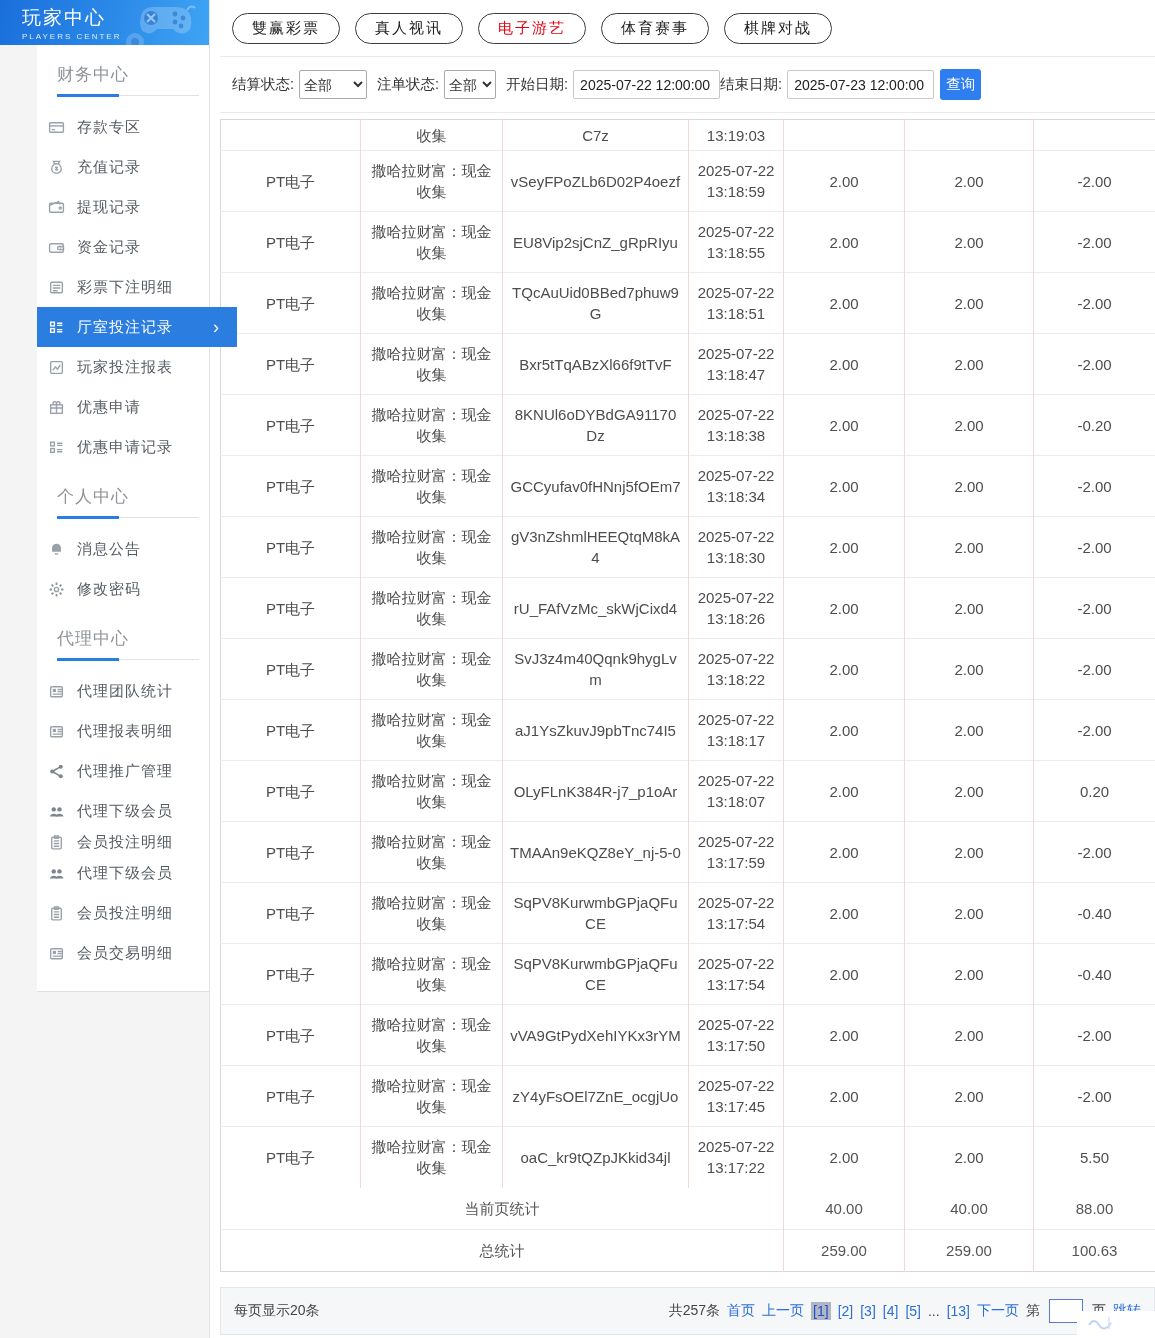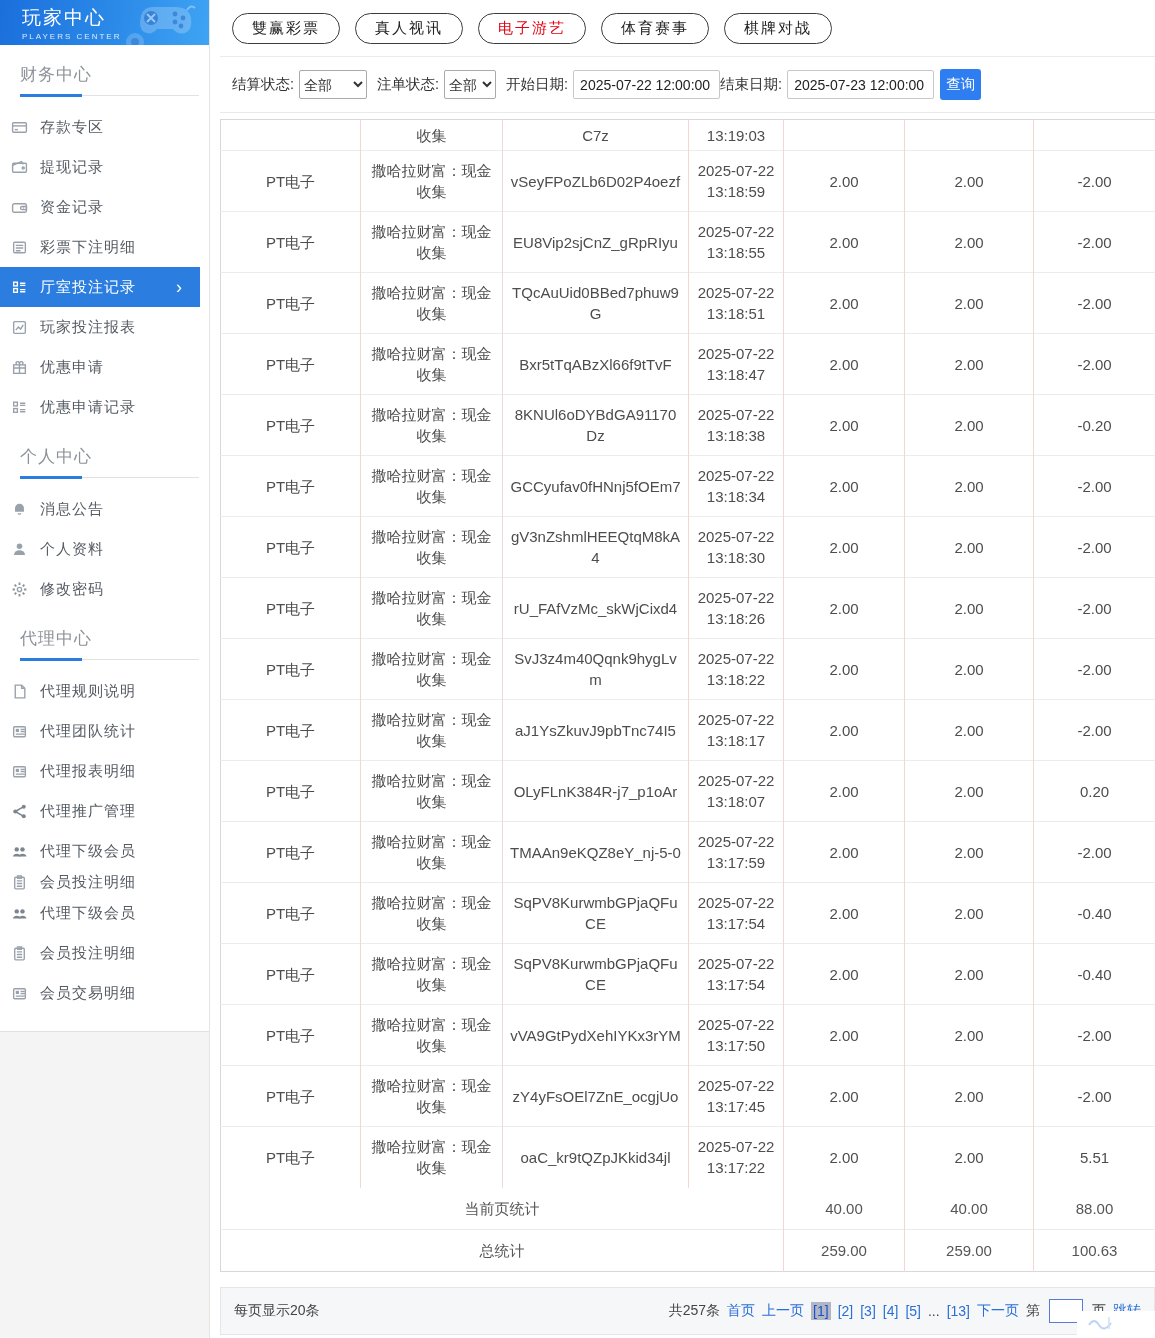--- a/index.html
+++ b/index.html
@@ -9,21 +9,21 @@
     font-family:"Liberation Sans","DejaVu Sans",sans-serif; color:#333;
   }
   .page { display:flex; width:1155px; height:1338px; position:relative; }
 
   
   .sidebar { width:210px; flex:0 0 210px; border-right:1px solid #e4e4e4; display:flex; flex-direction:column; background:#f4f4f5; }
   .brand { height:45px; background:linear-gradient(100deg,#1b6fdc 0%,#2b8ae8 55%,#3fa4f4 100%); position:relative; padding:5px 0 0 22px; overflow:hidden; }
   .brand-title { color:#fff; font-size:19px; letter-spacing:2px; }
   .brand-sub { color:#dcecfb; font-size:8px; letter-spacing:2px; margin-top:1px; }
   .brand svg.pad { position:absolute; right:8px; top:2px; }
-  .side-body { background:#fff; border-bottom:1px solid #e0e0e0; padding-bottom:18px; }
+  .side-body { background:#fff; border-bottom:1px solid #e0e0e0; padding-bottom:18px;margin-left:37px; }
   .sec-title { font-size:17px; color:#8d9298; padding:18px 0 8px 20px; letter-spacing:1px; }
   .sec-rule { height:3px; margin:0 10px 10px 20px; background:linear-gradient(to right,#2b7de0 0 62px,#e2e2e2 62px 100%); background-size:100% 1px; background-position:0 1px; background-repeat:no-repeat; border:none; position:relative; }
   .sec-rule::before { content:""; position:absolute; left:0; top:0; width:62px; height:3px; background:#2b7de0; }
   .item { height:40px; display:flex; align-items:center; padding-left:10px; cursor:pointer; position:relative; width:200px; }
   .item.tight { height:22px; }
   .item .icon { width:18px; height:18px; display:inline-flex; align-items:center; justify-content:center; }
   .item .lbl { font-size:15px; color:#555b63; margin-left:12px; letter-spacing:1px; }
   .item.active { background:#2b7de0; }
   .item.active .lbl { color:#fff; }
   .item.active .icon svg * { stroke:#fff; }
@@ -98,20 +98,30 @@
                 <rect x="1.5" y="3.5" width="13" height="9" rx="1" fill="none" stroke="#99a1ab" stroke-width="1.3"></rect>
                 <line x1="1.5" y1="6.5" x2="14.5" y2="6.5" fill="none" stroke="#99a1ab" stroke-width="1.3"></line>
                 <line x1="3.5" y1="10" x2="6.5" y2="10" fill="none" stroke="#99a1ab" stroke-width="1.3"></line>
               </svg>
             </span>
             <span class="lbl">存款专区</span>
           </div>
           <div class="item">
             <span class="icon">
               <svg width="17" height="17" viewBox="0 0 16 16">
+                <path d="M6.2 4.5 L5 2.2 h6 L9.8 4.5" fill="none" stroke="#99a1ab" stroke-width="1.3"></path>
+                <path d="M6.2 4.5 h3.6 q2.7 2.3 2.7 5 a4.5 4 0 0 1 -9 0 q0 -2.7 2.7 -5z" fill="none" stroke="#99a1ab" stroke-width="1.3"></path>
+                <path d="M8 7 v4 M6.6 8h2.8 M6.6 10h2.8" fill="none" stroke="#99a1ab" stroke-width="1.3"></path>
+              </svg>
+            </span>
+            <span class="lbl">充值记录</span>
+          </div>
+          <div class="item">
+            <span class="icon">
+              <svg width="17" height="17" viewBox="0 0 16 16">
                 <rect x="1.5" y="4" width="13" height="8.5" rx="1" fill="none" stroke="#99a1ab" stroke-width="1.3"></rect>
                 <path d="M1.5 6 L10 2.5 l1.5 2.5" fill="none" stroke="#99a1ab" stroke-width="1.3"></path>
                 <circle cx="11.5" cy="8.5" r="1" fill="none" stroke="#99a1ab" stroke-width="1.3"></circle>
               </svg>
             </span>
             <span class="lbl">提现记录</span>
           </div>
           <div class="item">
             <span class="icon">
               <svg width="17" height="17" viewBox="0 0 16 16">
@@ -181,50 +191,32 @@
               <svg width="17" height="17" viewBox="0 0 16 16">
                 <path d="M8 2.5 a4.2 4.2 0 0 1 4.2 4.2 v3.3 h-8.4 v-3.3 A4.2 4.2 0 0 1 8 2.5z" fill="#99a1ab"></path>
                 <path d="M6.7 11.5 a1.4 1.4 0 0 0 2.6 0" fill="none" stroke="#99a1ab" stroke-width="1.3"></path>
               </svg>
             </span>
             <span class="lbl">消息公告</span>
           </div>
           <div class="item">
             <span class="icon">
               <svg width="17" height="17" viewBox="0 0 16 16">
-                <circle cx="8" cy="5" r="2.6" fill="#99a1ab"></circle>
-                <path d="M2.8 13.2 a5.2 4.6 0 0 1 10.4 0z" fill="#99a1ab"></path>
-              </svg>
-            </span>
-            <span class="lbl">个人资料</span>
-          </div>
-          <div class="item">
-            <span class="icon">
-              <svg width="17" height="17" viewBox="0 0 16 16">
                 <circle cx="8" cy="8" r="2" fill="none" stroke="#99a1ab" stroke-width="1.3"></circle>
                 <g stroke="#8a929c" stroke-width="1.7">
                   <path d="M8 1.5v2.2 M8 12.3v2.2 M1.5 8h2.2 M12.3 8h2.2 M3.4 3.4l1.6 1.6 M11 11l1.6 1.6 M12.6 3.4 L11 5 M5 11l-1.6 1.6"></path>
                 </g>
               </svg>
             </span>
             <span class="lbl">修改密码</span>
           </div>
         </div>
         <div class="section">
           <div class="sec-title">代理中心</div>
           <div class="sec-rule"></div>
-          <div class="item">
-            <span class="icon">
-              <svg width="17" height="17" viewBox="0 0 16 16">
-                <path d="M4 2h6 l3 3 v9 h-9z" fill="none" stroke="#99a1ab" stroke-width="1.3"></path>
-                <path d="M10 2 v3 h3" fill="none" stroke="#99a1ab" stroke-width="1.3"></path>
-              </svg>
-            </span>
-            <span class="lbl">代理规则说明</span>
-          </div>
           <div class="item">
             <span class="icon">
               <svg width="17" height="17" viewBox="0 0 16 16">
                 <rect x="2.5" y="3.5" width="11" height="9.5" rx="1" fill="none" stroke="#99a1ab" stroke-width="1.3"></rect>
                 <rect x="4.5" y="5.5" width="3" height="3" fill="#99a1ab"></rect>
                 <path d="M9 6h4 M9 8h4 M4.5 10.5h8.5" fill="none" stroke="#99a1ab" stroke-width="1.3"></path>
               </svg>
             </span>
             <span class="lbl">代理团队统计</span>
           </div>
@@ -555,21 +547,21 @@
           <tr class="row">
             <td>PT电子</td>
             <td>撒哈拉财富：现金收集</td>
             <td>oaC_kr9tQZpJKkid34jl</td>
             <td>
               <div>2025-07-22</div>
               <div>13:17:22</div>
             </td>
             <td>2.00</td>
             <td>2.00</td>
-            <td>5.51</td>
+            <td>5.50</td>
           </tr>
         </tbody>
       <tfoot>
         <tr class="sumrow">
           <td colspan="4">当前页统计</td>
           <td>40.00</td>
           <td>40.00</td>
           <td>88.00</td>
         </tr>
         <tr class="sumrow">

